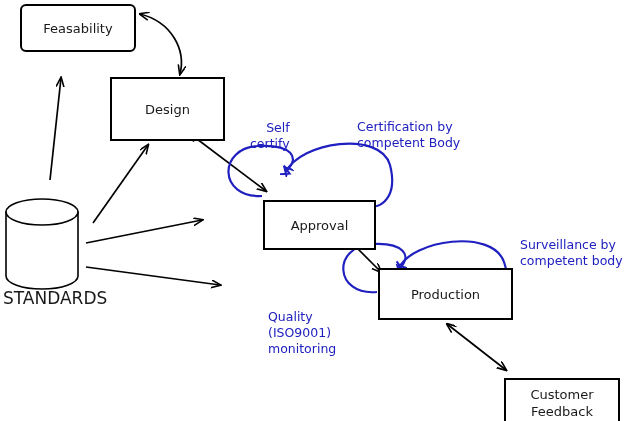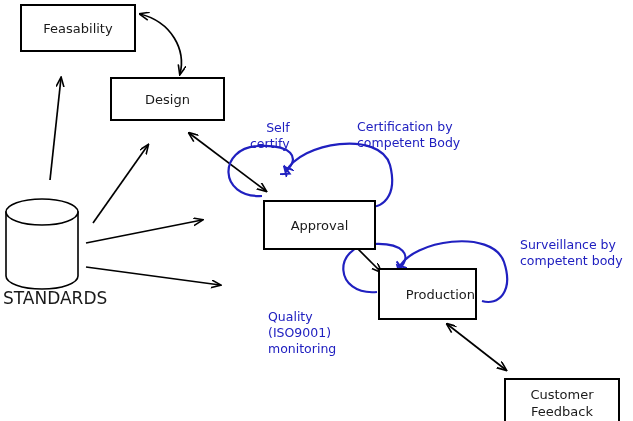--- a/index.html
+++ b/index.html
@@ -100,33 +100,33 @@
 
     <path d="M262,196 C218,198 218,148 258,146 C292,144 300,158 287,170" fill="none" stroke="#2020c0" stroke-width="2.2" marker-end="url(#ah-blue)"></path>
 
     <path d="M286,172 C300,142 380,130 390,165 C398,196 382,210 366,206" fill="none" stroke="#2020c0" stroke-width="2.2" marker-start="url(#ah-blue)"></path>
 
     <path d="M377,292 C334,296 332,246 372,244 C404,242 412,256 400,268" fill="none" stroke="#2020c0" stroke-width="2.2" marker-end="url(#ah-blue)"></path>
 
     <path d="M399,268 C412,240 492,228 504,262 C514,292 498,306 482,301" fill="none" stroke="#2020c0" stroke-width="2.2" marker-start="url(#ah-blue)"></path>
   </svg>
 
-  <div class="node-box" style="left:20px; top:4px; width:116px; height:48px;">
+  <div class="node-box" style="left:20px; top:4px; width:116px; height:48px;border-radius:6px;">
     <span class="node-label">Feasability</span>
   </div>
 
-  <div class="node-box" style="left:110px; top:77px; width:115px; height:44px;">
+  <div class="node-box" style="left:110px; top:77px; width:115px; height:64px;">
     <span class="node-label">Design</span>
   </div>
 
   <div class="node-box" style="left:263px; top:172px; width:113px; height:50px;margin-top:28px;">
     <span class="node-label">Approval</span>
   </div>
 
-  <div class="node-box" style="left:378px; top:268px; width:99px; height:52px;justify-content:flex-end;">
+  <div class="node-box" style="left:378px; top:268px; width:135px; height:52px;">
     <span class="node-label">Production</span>
   </div>
 
   <div class="node-box" style="left:504px; top:378px; width:116px; height:49px;">
     <span class="node-label">Customer
 Feedback</span>
   </div>
 
   <div class="store-label" style="left:3px; top:291px;">
     <span>STANDARDS</span>

